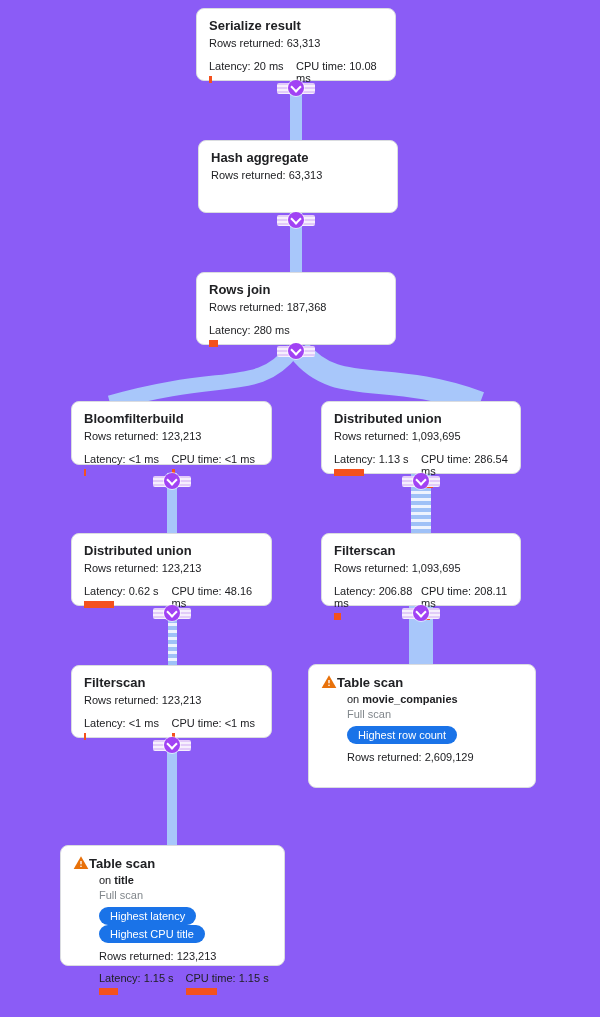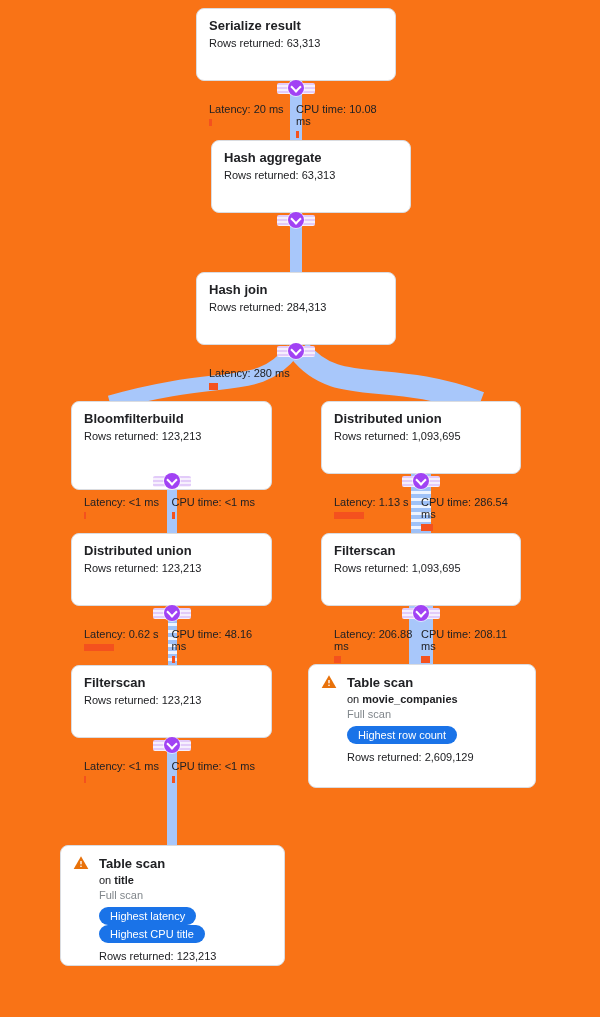--- a/index.html
+++ b/index.html
@@ -1,16 +1,16 @@
 <!DOCTYPE html>
 <html><head>
 <meta charset="utf-8">
 <style>
   html,body{margin:0;padding:0;background:#f8f9fa;font-family:"Liberation Sans",sans-serif;}
-  .canvas{position:relative;width:600px;height:1017px;background:#f97316;overflow:hidden;}
+  .canvas{position:relative;width:600px;height:1017px;background:#8b5cf6;overflow:hidden;}
 
   
   .edge{position:absolute;background:#a8c7fa;z-index:0;}
   .edge.striped{background:repeating-linear-gradient(to bottom,#9fc1f7 0 4px,#eef3fe 4px 7px);}
   .fan{position:absolute;left:0;top:340px;z-index:0;}
 
   
   .halo{position:absolute;width:38px;height:11px;z-index:2;border-radius:2px;
         background:repeating-linear-gradient(to bottom,#e2cbf9 0 2px,#f6effd 2px 4px);}
   .conn{position:absolute;width:16px;height:16px;border-radius:50%;background:#a142f4;
@@ -18,25 +18,25 @@
         box-shadow:0 0 0 1px rgba(255,255,255,.6);}
   .chev{width:6px;height:6px;border-right:2px solid #fff;border-bottom:2px solid #fff;
         transform:rotate(45deg);margin-top:-3px;}
 
   
   .card{position:absolute;background:#fff;border:1px solid #dadce0;border-radius:8px;
         padding:9px 12px;box-sizing:border-box;z-index:1;font-size:11px;color:#202124;}
   .title{font-size:13px;font-weight:bold;margin-bottom:4px;}
   .rows{margin-bottom:11px;}
   .metrics{display:flex;}
-  .m-col{width:50%;margin-top:43px;}
+  .m-col{width:50%;}
   .bar{height:7px;background:#f4511e;margin-top:4px;}
 
   
-  .ts-head{display:flex;align-items:center;gap:10px;margin-bottom:3px;}
+  .ts-head{display:flex;align-items:center;margin-bottom:3px;}
   .ts-head .title{margin-bottom:0;}
   .ts-body{margin-left:26px;}
   .on-line{margin-bottom:3px;}
   .on-line b{margin-left:3px;}
   .scan-type{color:#80868b;margin-bottom:6px;}
   .pills{margin-bottom:7px;text-decoration:underline;}
   .pill{display:inline-block;background:#1a73e8;color:#fff;border-radius:11px;
         padding:3px 11px;font-size:11px;margin-right:8px;}
   .rows2{margin-bottom:10px;}
   .warn-icon{flex:0 0 auto;display:block;}
@@ -101,34 +101,34 @@
 
   <div class="card" style="left:196px;top:8px;width:200px;height:73px;">
     <div class="title">Serialize result</div>
     <div class="rows">Rows returned: 63,313</div>
     <div class="metrics">
       <div class="m-col"><span>Latency: 20 ms</span><div class="bar" style="width: 3px;"></div></div>
       <div class="m-col"><span>CPU time: 10.08 ms</span><div class="bar" style="width: 3px;"></div></div>
     </div>
   </div>
 
-  <div class="card" style="left:211px;top:140px;width:200px;height:73px;">
+  <div class="card" style="left:198px;top:140px;width:200px;height:73px;">
     <div class="title">Hash aggregate</div>
     <div class="rows">Rows returned: 63,313</div>
   </div>
 
   <div class="card" style="left:196px;top:272px;width:200px;height:73px;">
-    <div class="title">Hash join</div>
-    <div class="rows">Rows returned: 284,313</div>
+    <div class="title">Rows join</div>
+    <div class="rows">Rows returned: 187,368</div>
     <div class="metrics">
       <div class="m-col"><span>Latency: 280 ms</span><div class="bar" style="width: 9px;"></div></div>
     </div>
   </div>
 
-  <div class="card" style="left:71px;top:401px;width:201px;height:89px;">
+  <div class="card" style="left:71px;top:401px;width:201px;height:64px;">
     <div class="title">Bloomfilterbuild</div>
     <div class="rows">Rows returned: 123,213</div>
     <div class="metrics">
       <div class="m-col"><span>Latency: &lt;1 ms</span><div class="bar" style="width: 2px;"></div></div>
       <div class="m-col"><span>CPU time: &lt;1 ms</span><div class="bar" style="width: 3px;"></div></div>
     </div>
   </div>
 
   <div class="card" style="left:321px;top:401px;width:200px;height:73px;">
     <div class="title">Distributed union</div>
@@ -194,16 +194,20 @@
         </svg>
       <div class="title">Table scan</div>
     </div>
     <div class="ts-body">
       <div class="on-line"><span>on</span><b>title</b></div>
       <div class="scan-type">Full scan</div>
       <div class="pills">
         <span class="pill">Highest latency</span><span class="pill">Highest CPU title</span>
       </div>
       <div class="rows2">Rows returned: 123,213</div>
+      <div class="metrics">
+        <div class="m-col"><span>Latency: 1.15 s</span><div class="bar" style="width: 19px;"></div></div>
+        <div class="m-col"><span>CPU time: 1.15 s</span><div class="bar" style="width: 31px;"></div></div>
+      </div>
     </div>
   </div>
 
 </div>
 
 </body></html>

